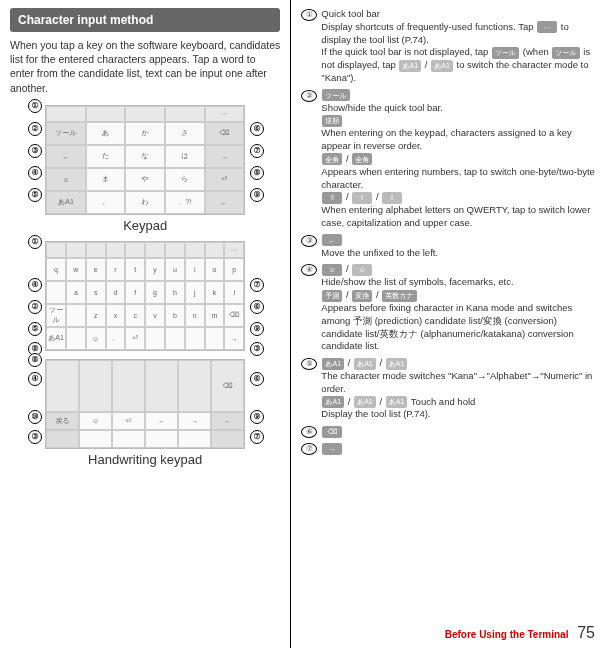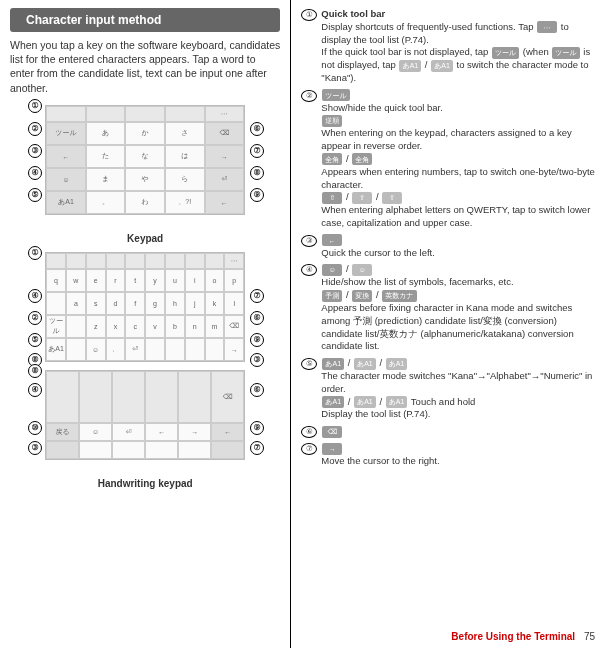--- a/index.html
+++ b/index.html
@@ -1,44 +1,44 @@
 <!DOCTYPE html>
 <html><head>
 <meta charset="utf-8">
 <style>
   * { box-sizing: border-box; margin: 0; padding: 0; }
   body { font-family: Arial, sans-serif; font-size: 9.5px; color: #333; width: 607px; height: 648px; background: #fff; position: relative; }
   .page { display: flex; height: 100%; }
   .col { padding: 8px 10px; }
   .col-left { width: 48%; border-right: 1px solid #000; }
   .col-right { width: 52%; }
-  .section-header { background: #666; color: #fff; padding: 5px 16px; font-weight: bold; font-size: 12px; border-radius: 3px; margin-bottom: 6px; }
+  .section-header { background: #666; color: #fff; padding: 5px 8px; font-weight: bold; font-size: 12px; border-radius: 3px; margin-bottom: 6px; }
   .intro { line-height: 1.35; margin-bottom: 10px; font-size: 10.5px; }
   .kbd-wrap { text-align: center; margin-bottom: 8px; }
   .kbd-img { display: inline-block; position: relative; border: 1px solid #bbb; background: #f4f4f4; }
   .kbd-keypad { width: 200px; height: 110px; }
   .kbd-qwerty { width: 200px; height: 110px; }
   .kbd-hand { width: 200px; height: 90px; }
   .kbd-grid { display: grid; width: 100%; height: 100%; }
   .kbd-keypad .kbd-grid { grid-template-columns: repeat(5,1fr); grid-template-rows: 16px repeat(4,1fr); }
   .kbd-qwerty .kbd-grid { grid-template-columns: repeat(10,1fr); grid-template-rows: 16px repeat(4,1fr); }
   .kbd-hand .kbd-grid { grid-template-columns: repeat(6,1fr); grid-template-rows: 1fr 18px 18px; }
   .kcell { border: 0.5px solid #ccc; display: flex; align-items: center; justify-content: center; font-size: 7px; background: #fafafa; color: #666; overflow: hidden; }
   .kcell.dark { background: #ddd; }
   .kcell.top { background: #e8e8e8; font-size: 7px; }
-  .kbd-caption { font-weight: bold; font-size: 10px; margin-top: 18px; }
+  .kbd-caption { font-weight: normal; font-size: 13px; margin-top: 3px; }
   .callout { position: absolute; width: 14px; height: 14px; border: 1px solid #000; border-radius: 50%; background: #fff; font-size: 8px; display: flex; align-items: center; justify-content: center; font-weight: bold; }
   .list-item { display: flex; margin-bottom: 4px; line-height: 1.35; }
   .list-num { flex: 0 0 16px; height: 12px; width: 12px; border: 1px solid #000; border-radius: 50%; font-size: 7.5px; display: inline-flex; align-items: center; justify-content: center; margin-right: 4px; margin-top: 1px; }
   .list-body { flex: 1; }
-  .list-title { font-weight: bold; }
+  .list-title { font-weight: normal; }
   .chip { display: inline-flex; align-items: center; justify-content: center; min-width: 20px; height: 12px; padding: 0 3px; background: #999; color: #fff; font-size: 7px; border-radius: 2px; vertical-align: middle; margin: 0 1px; }
   .chip.light { background: #bbb; }
   .footer { position: absolute; bottom: 6px; right: 12px; font-size: 10px; }
-  .footer .pn { font-size: 10px; color: #333; margin-left: 6px; }
+  .footer .pn { font-size: 16px; color: #333; margin-left: 6px; }
   .footer .sec { color: #c00; font-weight: bold; }
 </style>
 </head>
 <body>
 
 <div class="page">
   <div class="col col-left">
     <div class="section-header">Character input method</div>
     <p class="intro">When you tap a key on the software keyboard, candidates list for the entered characters appears. Tap a word to enter from the candidate list, text can be input one after another.</p>
 
@@ -170,37 +170,37 @@
           <div>Display shortcuts of frequently-used functions. Tap <span class="chip ">⋯</span> to display the tool list (P.74).</div>
           <div>If the quick tool bar is not displayed, tap <span class="chip ">ツール</span> (when <span class="chip ">ツール</span> is not displayed, tap <span class="chip light">あA1</span> / <span class="chip light">あA1</span> to switch the character mode to "Kana").</div>
         </div>
       </div>
       <div class="list-item">
         <span class="list-num">②</span>
         <div class="list-body"><span class="chip ">ツール</span><div>Show/hide the quick tool bar.</div><span class="chip ">逆順</span><div>When entering on the keypad, characters assigned to a key appear in reverse order.</div><span class="chip ">全角</span> / <span class="chip ">全角</span><div>Appears when entering numbers, tap to switch one-byte/two-byte character.</div><span class="chip ">⇧</span> / <span class="chip light">⇧</span> / <span class="chip light">⇧</span><div>When entering alphabet letters on QWERTY, tap to switch lower case, capitalization and upper case.</div></div>
       </div>
       <div class="list-item">
         <span class="list-num">③</span>
-        <div class="list-body"><span class="chip ">←</span><div>Quick the cursor to the left.</div></div>
+        <div class="list-body"><span class="chip ">←</span><div>Move the unfixed to the left.</div></div>
       </div>
       <div class="list-item">
         <span class="list-num">④</span>
         <div class="list-body"><span class="chip ">☺</span> / <span class="chip light">☺</span><div>Hide/show the list of symbols, facemarks, etc.</div><span class="chip ">予測</span> / <span class="chip ">変換</span> / <span class="chip ">英数カナ</span><div>Appears before fixing character in Kana mode and switches among 予測 (prediction) candidate list/変換 (conversion) candidate list/英数カナ (alphanumeric/katakana) conversion candidate list.</div></div>
       </div>
       <div class="list-item">
         <span class="list-num">⑤</span>
         <div class="list-body"><span class="chip ">あA1</span> / <span class="chip light">あA1</span> / <span class="chip light">あA1</span><div>The character mode switches "Kana"→"Alphabet"→"Numeric" in order.</div><span class="chip ">あA1</span> / <span class="chip light">あA1</span> / <span class="chip light">あA1</span> Touch and hold<div>Display the tool list (P.74).</div></div>
       </div>
       <div class="list-item">
         <span class="list-num">⑥</span>
         <div class="list-body"><span class="chip ">⌫</span></div>
       </div>
       <div class="list-item">
         <span class="list-num">⑦</span>
-        <div class="list-body"><span class="chip ">→</span><div>Move the cursor to the right.</div></div>
+        <div class="list-body"><span class="chip ">→</span></div>
       </div>
     </div>
 </div>
 
 <div class="footer">
   <span class="sec">Before Using the Terminal</span>
   <span class="pn">75</span>
 </div>
 
 </body></html>

